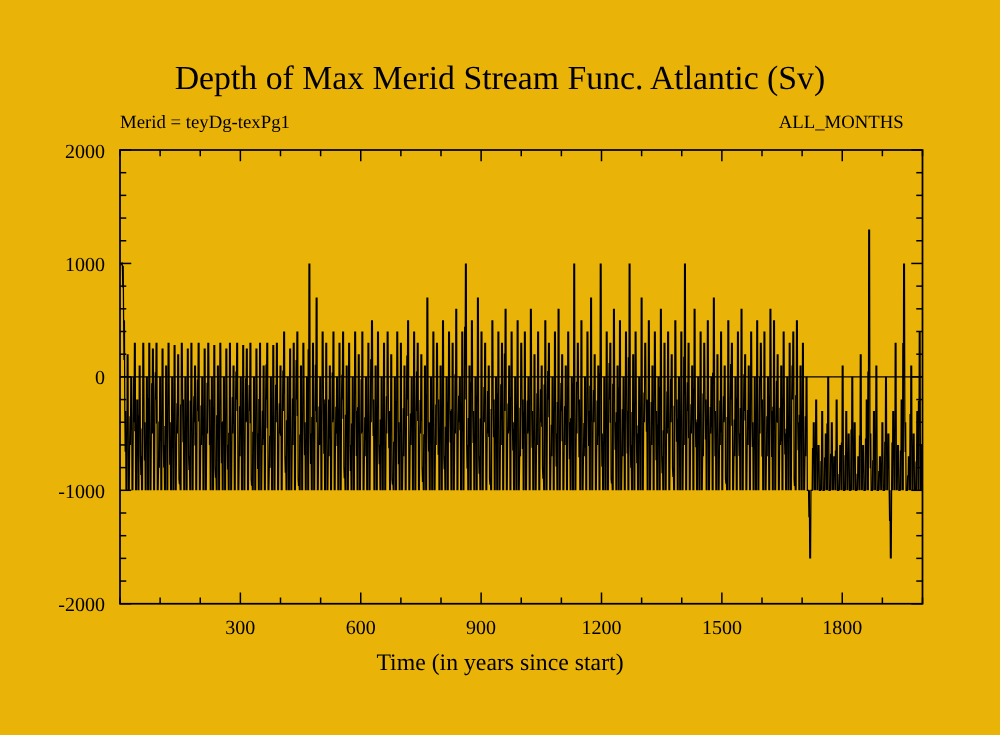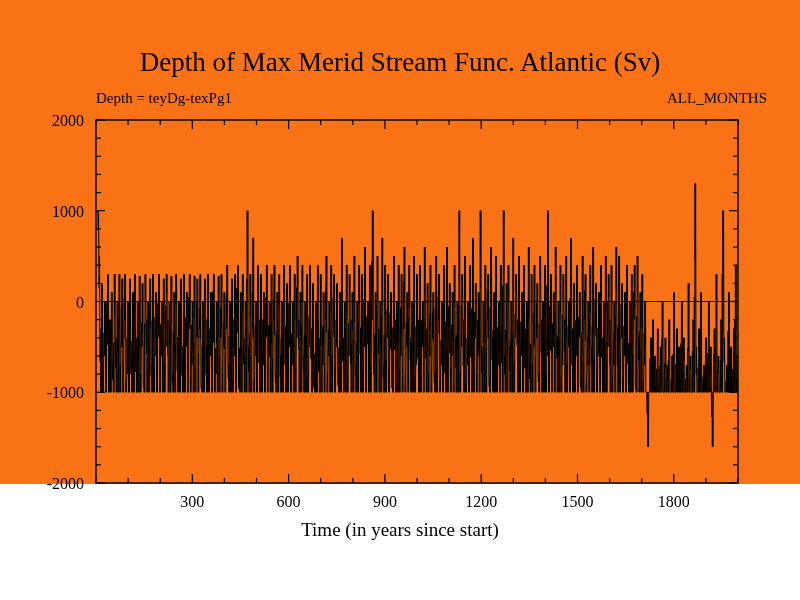--- a/index.html
+++ b/index.html
@@ -13,22 +13,22 @@
     height: 600px;
     overflow: hidden;
     font-family: "Liberation Serif", "DejaVu Serif", serif;
     color: #000000;
     position: relative;
   }
   #figure {
     position: absolute;
     left: 0; top: 0;
     width: 800px;
-    height: 484px;
-    background: #f97316;
+    height: 588px;
+    background: #eab308;
   }
   .chart-title {
     position: absolute;
     left: 0;
     top: 48px;
     width: 800px;
     text-align: center;
     font-size: 27px;
     font-weight: normal;
     letter-spacing: 0px;
@@ -53,21 +53,20 @@
     position: absolute;
     left: 205px;
     top: 0;
     white-space: nowrap;
   }
   .sub-right {
     position: absolute;
     left: 527px;
     top: 0;
     white-space: nowrap;
-    margin-left: 44px;
   }
   #plot-svg {
     position: absolute;
     left: 0;
     top: 0;
   }
   .axis-tick-label {
     font-family: "Liberation Serif", "DejaVu Serif", serif;
     font-size: 16px;
     fill: #000000;
@@ -79,21 +78,21 @@
   }
 </style>
 </head>
 <body>
 
 <div id="figure">
 
   <div class="chart-title">Depth of Max Merid Stream Func. Atlantic (Sv)</div>
 
   <div class="subtitle-row">
-    <span class="sub-left">Depth = teyDg-texPg1</span>
+    <span class="sub-left">Merid = teyDg-texPg1</span>
     <span class="sub-right">ALL_MONTHS</span>
   </div>
 
   <svg id="plot-svg" width="800" height="600">
     <g id="axes-group">
         <rect x="96" y="120" width="642" height="363" fill="none" stroke="#000000" stroke-width="1.4"></rect>
       </g>
     <g id="ticks-group">
         <line x1="96" y1="483" x2="96" y2="478" stroke="#000000" stroke-width="1.2"></line>
         <line x1="96" y1="120" x2="96" y2="125" stroke="#000000" stroke-width="1.2"></line>

